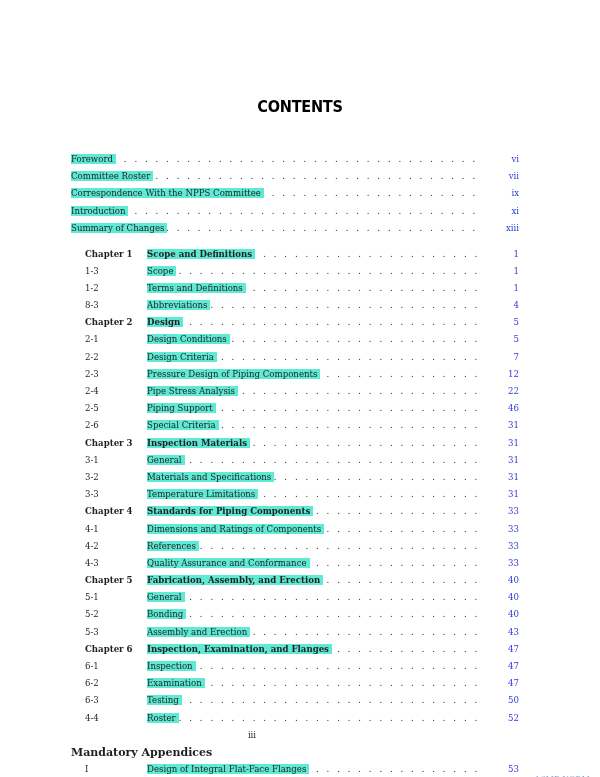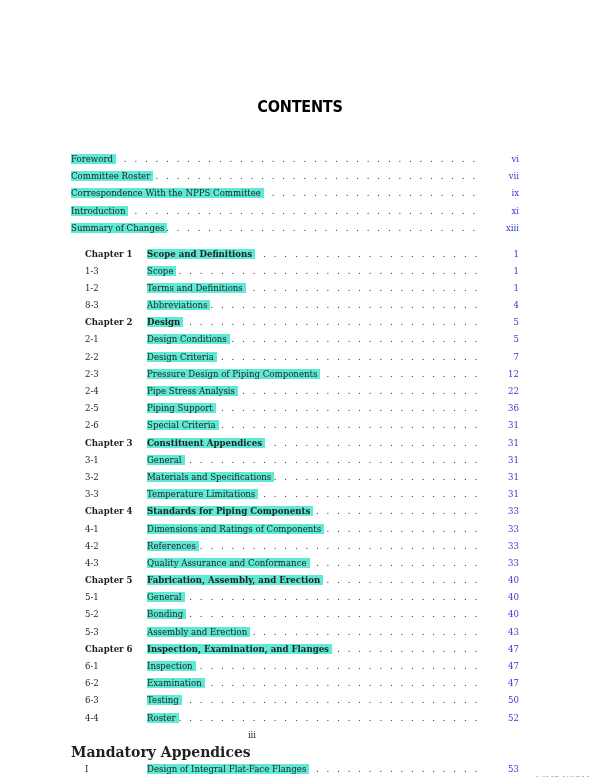--- a/index.html
+++ b/index.html
@@ -12,21 +12,21 @@
     .row { position: relative; height: 17.2px; font-size: 8.6px; line-height: 17.2px; white-space: nowrap; }
     .row .num { position: absolute; left: 14px; }
     .row .entry { position: absolute; left: 76px; right: 36px; overflow: hidden; }
     .row.front .entry { left: 0; }
     .row .entry .lbl { background: #5eead4; padding-right: 3px; position: relative; z-index: 1; }
     .row .dots { position: absolute; left: 0; right: 0; top: 0; letter-spacing: 2.55px;
                  overflow: hidden; color: #231f20; }
     .row .pg { position: absolute; right: 0; color: #2e3bd6; text-align: right; }
     .row.bold .num, .row.bold .lbl { font-weight: bold; }
     .gap { height: 8.6px; }
-    .sec-head { font-weight: bold; font-size: 14px; height: 17.2px; line-height: 17.2px; }
+    .sec-head { font-weight: bold; font-size: 11px; height: 17.2px; line-height: 17.2px; }
     .footer { position: absolute; top: 730px; left: 0; width: 504px; text-align: center;
               font-size: 8.6px; }
     .watermark { position: absolute; right: 10px; top: 774px; font-size: 9px; color: #8aa0c8;
                  font-family: Liberation Serif, serif; letter-spacing: 0.2px; }
     .watermark small { display:block; font-size: 3px; color:#a8b8d8; text-align:center; margin-top:-1px; }
   </style>
 </head>
 <body>
 
 <div class="title">CONTENTS</div>
@@ -97,30 +97,30 @@
         <span class="pg">12</span>
       </div>
       <div class="row">
         <span class="num">2-4</span>
         <span class="entry"><span class="dots"> . . . . . . . . . . . . . . . . . . . . . . . . . . . . . . . . . . . . . . . . . . . . . . . . . . . . . . . . . . . . . . . . . . . . . . . . . . . . . . . . . . . . . . . . . . . . . . . . . . . . . . . . . . . . . . . . . . . . . . . .</span><span class="lbl">Pipe Stress Analysis</span></span>
         <span class="pg">22</span>
       </div>
       <div class="row">
         <span class="num">2-5</span>
         <span class="entry"><span class="dots"> . . . . . . . . . . . . . . . . . . . . . . . . . . . . . . . . . . . . . . . . . . . . . . . . . . . . . . . . . . . . . . . . . . . . . . . . . . . . . . . . . . . . . . . . . . . . . . . . . . . . . . . . . . . . . . . . . . . . . . . .</span><span class="lbl">Piping Support</span></span>
-        <span class="pg">36</span>
+        <span class="pg">46</span>
       </div>
       <div class="row">
         <span class="num">2-6</span>
         <span class="entry"><span class="dots"> . . . . . . . . . . . . . . . . . . . . . . . . . . . . . . . . . . . . . . . . . . . . . . . . . . . . . . . . . . . . . . . . . . . . . . . . . . . . . . . . . . . . . . . . . . . . . . . . . . . . . . . . . . . . . . . . . . . . . . . .</span><span class="lbl">Special Criteria</span></span>
         <span class="pg">31</span>
       </div>
       <div class="row bold">
         <span class="num">Chapter 3</span>
-        <span class="entry"><span class="dots"> . . . . . . . . . . . . . . . . . . . . . . . . . . . . . . . . . . . . . . . . . . . . . . . . . . . . . . . . . . . . . . . . . . . . . . . . . . . . . . . . . . . . . . . . . . . . . . . . . . . . . . . . . . . . . . . . . . . . . . . .</span><span class="lbl">Constituent Appendices</span></span>
+        <span class="entry"><span class="dots"> . . . . . . . . . . . . . . . . . . . . . . . . . . . . . . . . . . . . . . . . . . . . . . . . . . . . . . . . . . . . . . . . . . . . . . . . . . . . . . . . . . . . . . . . . . . . . . . . . . . . . . . . . . . . . . . . . . . . . . . .</span><span class="lbl">Inspection Materials</span></span>
         <span class="pg">31</span>
       </div>
       <div class="row">
         <span class="num">3-1</span>
         <span class="entry"><span class="dots"> . . . . . . . . . . . . . . . . . . . . . . . . . . . . . . . . . . . . . . . . . . . . . . . . . . . . . . . . . . . . . . . . . . . . . . . . . . . . . . . . . . . . . . . . . . . . . . . . . . . . . . . . . . . . . . . . . . . . . . . .</span><span class="lbl">General</span></span>
         <span class="pg">31</span>
       </div>
       <div class="row">
         <span class="num">3-2</span>
         <span class="entry"><span class="dots"> . . . . . . . . . . . . . . . . . . . . . . . . . . . . . . . . . . . . . . . . . . . . . . . . . . . . . . . . . . . . . . . . . . . . . . . . . . . . . . . . . . . . . . . . . . . . . . . . . . . . . . . . . . . . . . . . . . . . . . . .</span><span class="lbl">Materials and Specifications</span></span>

